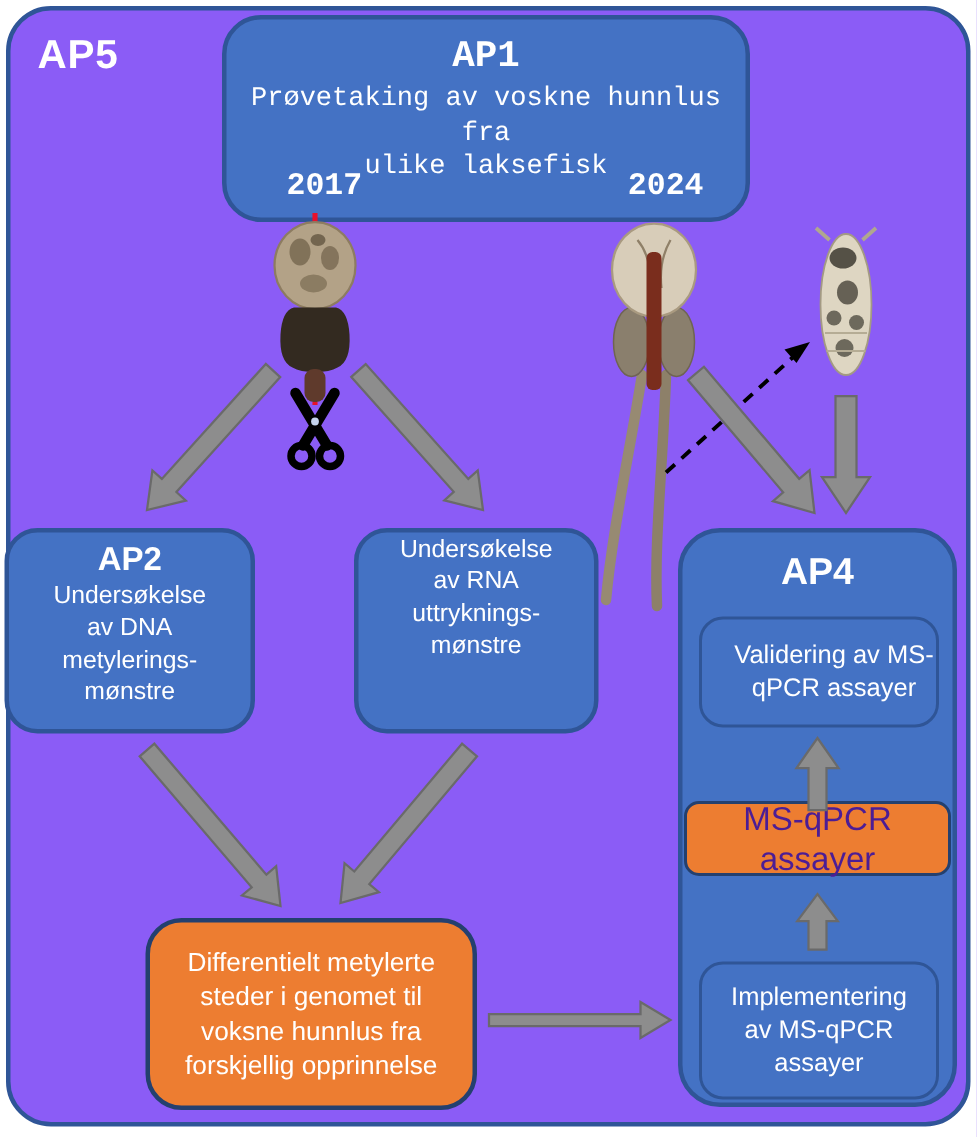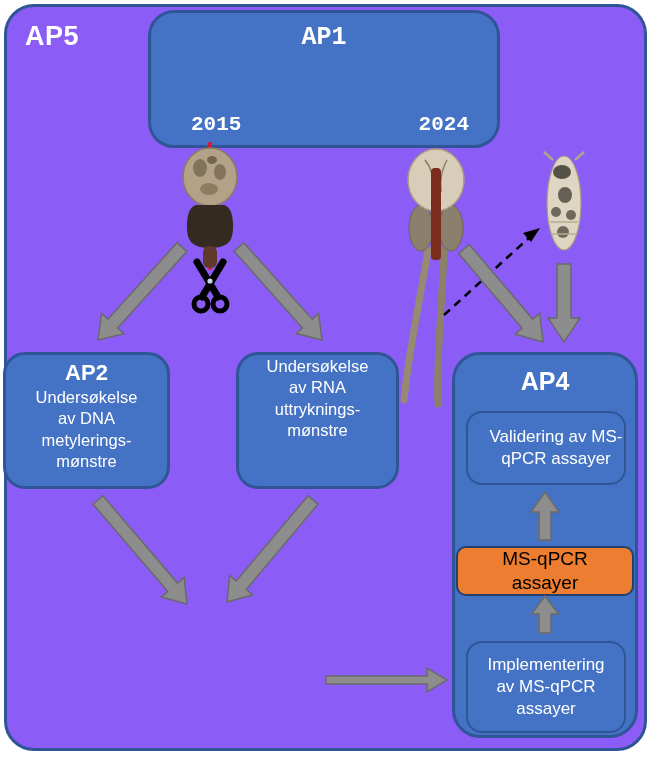--- a/index.html
+++ b/index.html
@@ -32,44 +32,46 @@
   .ap2 .box-body,.ap3 .box-body{font-size:16.5px;line-height:1.3;margin-top:1px;}
 
   
   .ap4{left:452px;top:352px;width:186px;height:386px;border-radius:28px;}
   .ap4 .box-title{font-size:25px;padding-top:12px;}
   .inner-box{position:absolute;left:11px;width:160px;border:2.5px solid #2F5597;
     border-radius:16px;box-sizing:border-box;color:#fff;font-size:17px;line-height:1.3;
     white-space:pre-line;display:flex;align-items:center;justify-content:center;text-align:center;}
   .inner-validering{top:56px;height:74px;padding-left:20px;}
   .inner-implementering{top:286px;height:92px;}
-  .orange-bar{position:absolute;left:1px;top:191px;width:178px;height:50px;
+  .orange-bar{position:absolute;left:1px;top:179px;width:178px;height:50px;
     background:#ED7D31;border:2.5px solid #24406F;border-radius:10px;box-sizing:border-box;
-    color:#000000;font-size:19px;line-height:1.25;white-space:pre-line;
+    color:#4c1d95;font-size:22px;line-height:1.25;white-space:pre-line;
     display:flex;align-items:center;justify-content:center;text-align:center;}
 
   
   .orangebox{position:absolute;left:97px;top:612px;width:221px;height:128px;
     background:#ED7D31;border:3px solid #24406F;border-radius:24px;box-sizing:border-box;
     color:#fff;font-size:17.5px;line-height:1.32;white-space:pre-line;
     display:flex;align-items:center;justify-content:center;text-align:center;}
 
   .overlay{position:absolute;left:0;top:0;width:651px;height:758px;pointer-events:none;z-index:5;}
 </style>
 </head>
 <body>
 
 <div id="stage">
   <div class="panel">
     <div class="ap5-label">AP5</div>
   </div>
 
   <div class="bluebox ap1">
     <div class="box-title">AP1</div>
-    <span class="year year-left">2015</span>
+    <div class="box-body">Prøvetaking av voskne hunnlus fra
+ulike laksefisk</div>
+    <span class="year year-left">2017</span>
     <span class="year year-right">2024</span>
   </div>
 
   <div class="bluebox ap2">
     <div class="box-title">AP2</div>
     <div class="box-body">Undersøkelse
 av DNA
 metylerings-
 mønstre</div>
   </div>
@@ -85,20 +87,24 @@
     <div class="box-title">AP4</div>
     <div class="inner-box inner-validering">Validering av MS-
 qPCR assayer</div>
     <div class="orange-bar">MS-qPCR
 assayer</div>
     <div class="inner-box inner-implementering">Implementering
 av MS-qPCR
 assayer</div>
   </div>
 
+  <div class="orangebox">Differentielt metylerte
+steder i genomet til
+voksne hunnlus fra
+forskjellig opprinnelse</div>
 
   <svg class="overlay" id="overlay" viewBox="0 0 651 758" xmlns="http://www.w3.org/2000/svg">
 
     <line x1="210" y1="142" x2="210" y2="270" stroke="#E8112B" stroke-width="3.4" stroke-dasharray="9 5"></line>
 
     <g>
       <ellipse cx="210" cy="177" rx="27" ry="29" fill="#b3a287" stroke="#8d7c61" stroke-width="1.5"></ellipse>
       <ellipse cx="200" cy="168" rx="7" ry="9" fill="#70614a" opacity="0.75"></ellipse>
       <ellipse cx="220" cy="172" rx="6" ry="8" fill="#70614a" opacity="0.7"></ellipse>
       <ellipse cx="209" cy="189" rx="9" ry="6" fill="#7b6c53" opacity="0.7"></ellipse>

